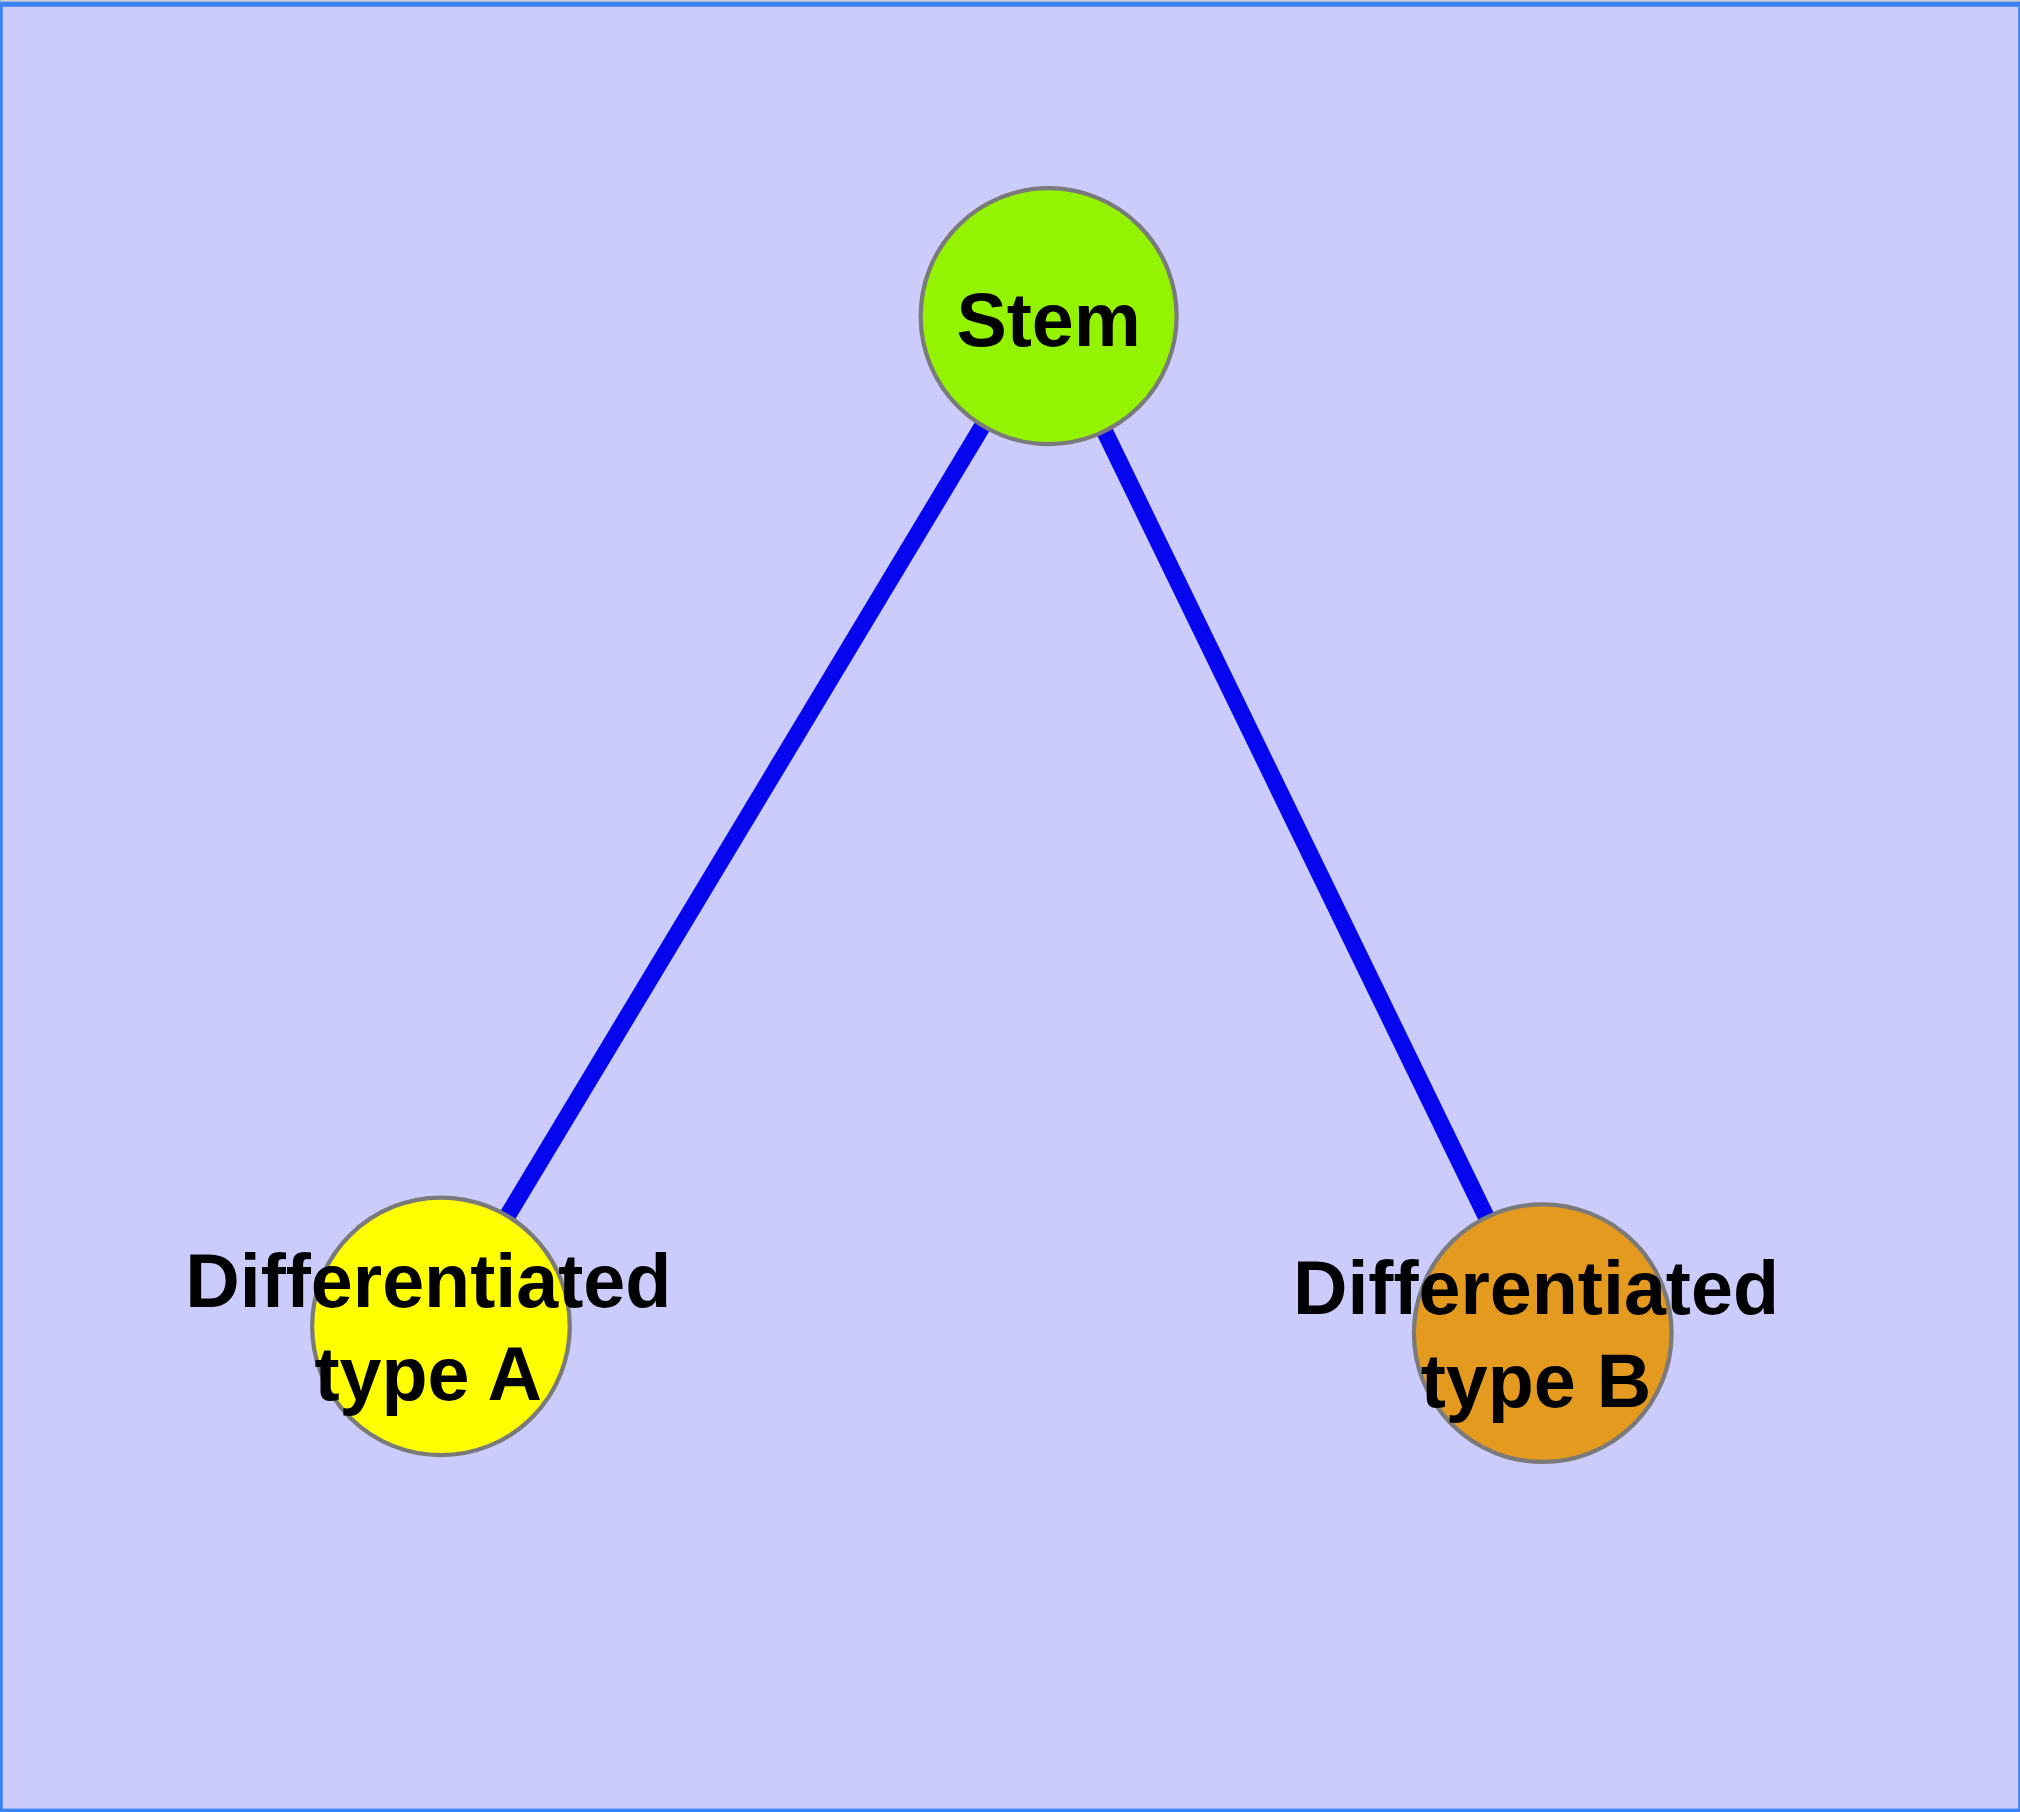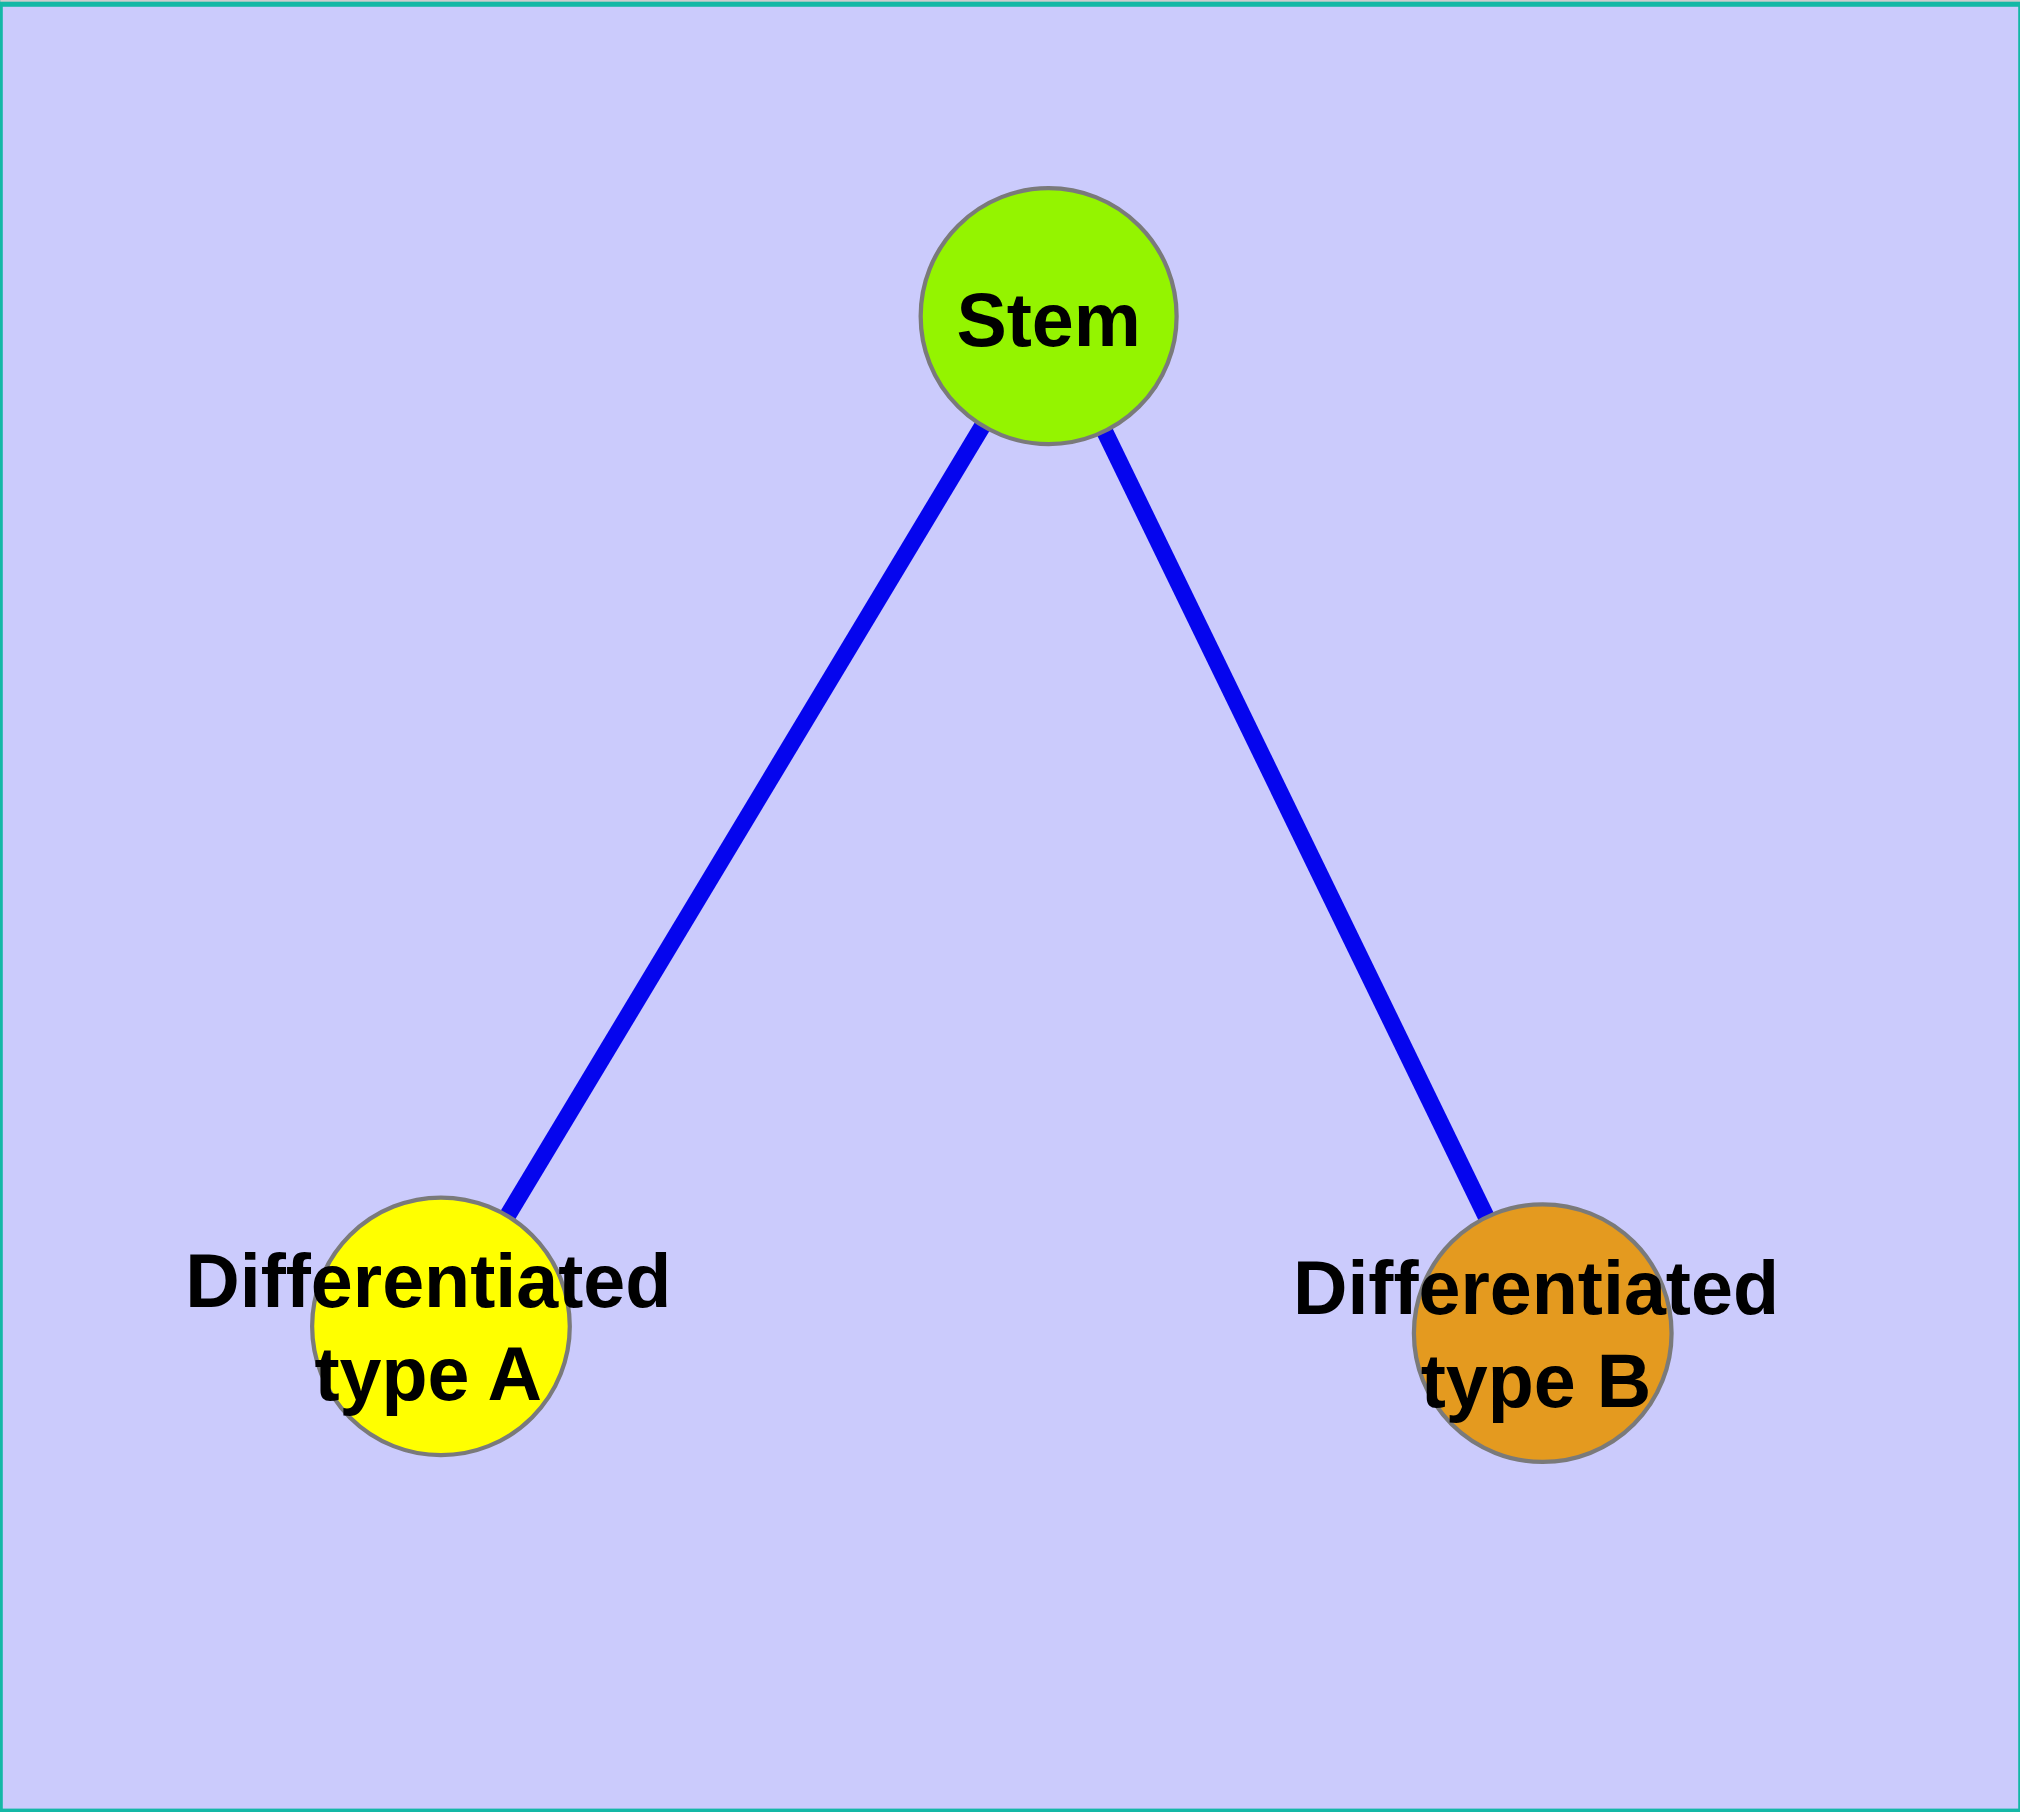--- a/index.html
+++ b/index.html
@@ -4,21 +4,21 @@
 <style>
   html, body {
     margin: 0;
     padding: 0;
     background: #ffffff;
   }
   .stage {
     position: relative;
     width: 2021px;
     height: 1812px;
-    background: #14b8a6;
+    background: #3b82f6;
     overflow: hidden;
   }
   .stage svg {
     position: absolute;
     top: 0;
     left: 0;
     display: block;
   }
   .node-label {
     font-family: "Liberation Sans", "DejaVu Sans", sans-serif;

